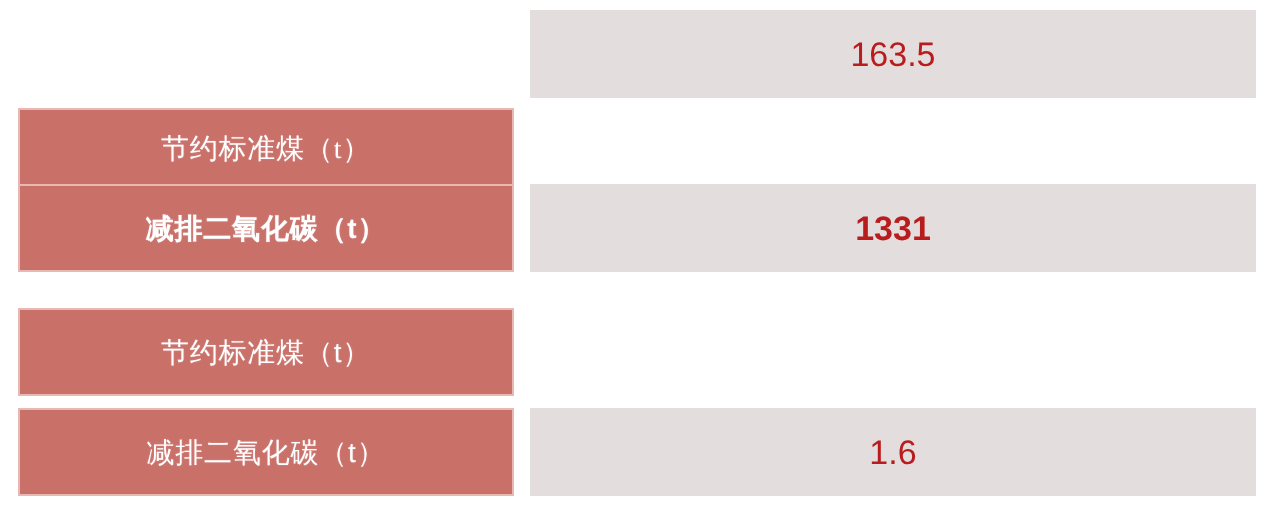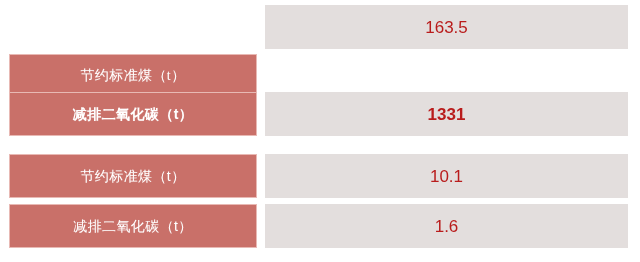--- a/index.html
+++ b/index.html
@@ -101,23 +101,20 @@
     </div>
     <div class="value-cell">
       <span class="value-text">1331</span>
     </div>
   </div>
 
   <div class="stat-row stat-row-3">
     <div class="label-cell">
       <span class="label-text">节约标准煤（t）</span>
     </div>
-    <div class="value-cell">
-      <span class="value-text">10.1</span>
-    </div>
   </div>
 
   <div class="stat-row stat-row-4">
     <div class="label-cell">
       <span class="label-text">减排二氧化碳（t）</span>
     </div>
     <div class="value-cell">
       <span class="value-text">1.6</span>
     </div>
   </div>

